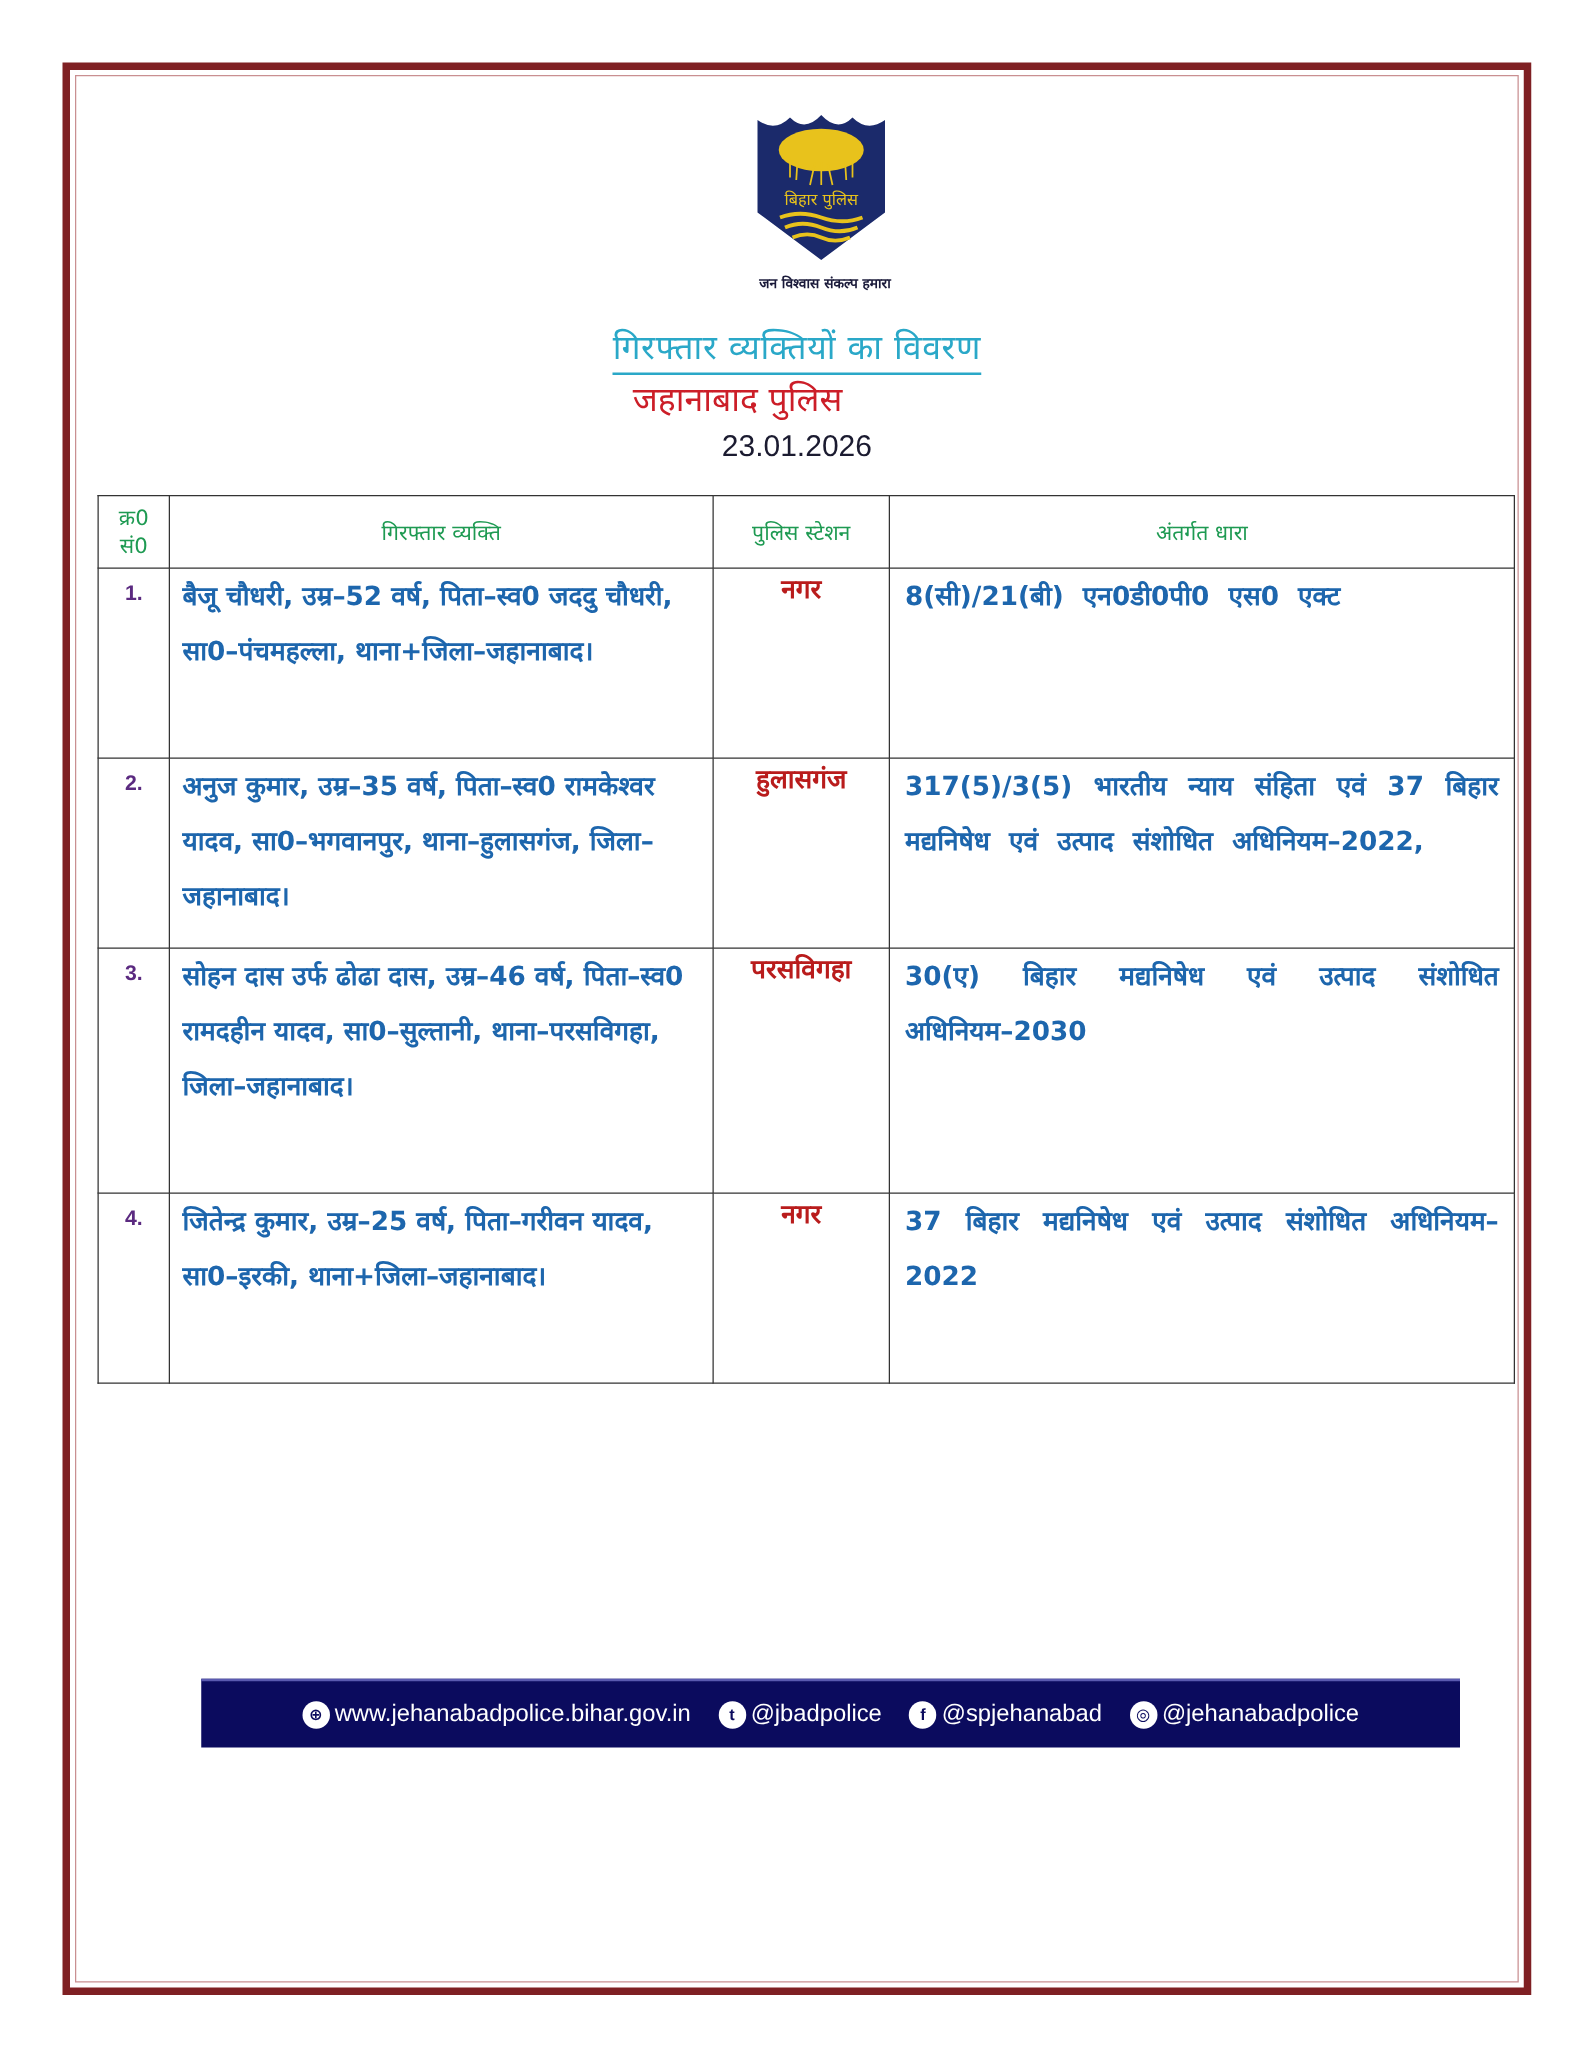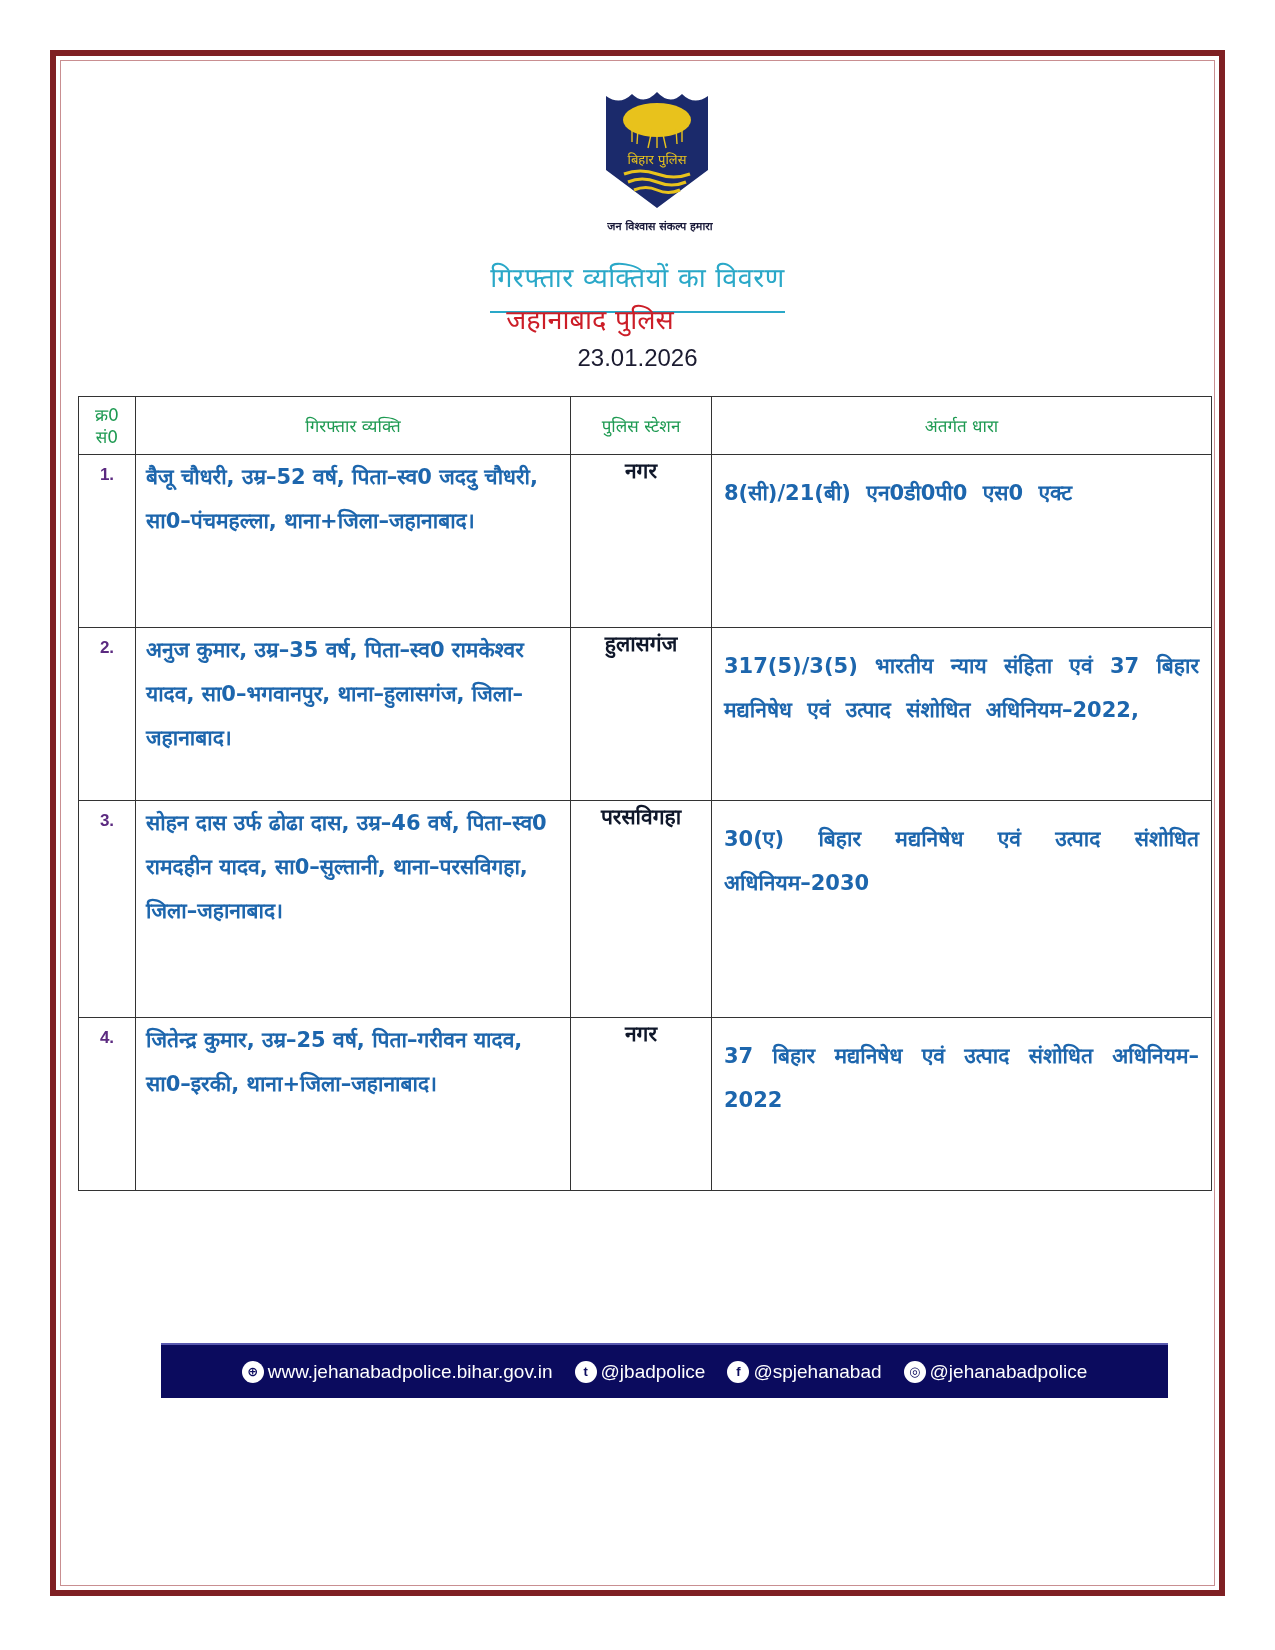--- a/index.html
+++ b/index.html
@@ -7,37 +7,37 @@
          font-family: "Liberation Sans", "DejaVu Sans", sans-serif; }
   .page-border { position:absolute; left:50px; top:50px; width:1175px; height:1546px;
          border:6px solid #7f2023; box-sizing:border-box; }
   .page-border-inner { position:absolute; left:4px; top:4px; right:4px; bottom:4px;
          border:1px solid #c98f91; }
   .logo { position:absolute; left:602px; top:90px; width:108px; width:110px; height:120px; }
   .motto { position:absolute; left:540px; top:218px; width:240px; text-align:center;
          font-size:11px; font-weight:bold; color:#1a1a3a; font-family:"DejaVu Sans", sans-serif; }
   .title { position:absolute; left:0; width:1275px; top:258px; text-align:center; }
   .title span { font-size:27px; color:#2aa8c8; font-family:"DejaVu Sans", sans-serif;
-         border-bottom:2px solid #2aa8c8; padding-bottom:18px; letter-spacing:0.5px; }
+         border-bottom:2px solid #2aa8c8; padding-bottom:4px; letter-spacing:0.5px; }
   .subtitle { position:absolute; left:0; width:1180px; top:300px; text-align:center;
          font-size:27px; color:#cc1e28; font-family:"DejaVu Sans", sans-serif; }
   .date { position:absolute; left:0; width:1275px; top:344px; text-align:center;
          font-size:24px; color:#1b1b30; }
   table.arrests { position:absolute; left:78px; top:396px; width:1133px;
          border-collapse:collapse; table-layout:fixed; }
   table.arrests th, table.arrests td { border:1.5px solid #333; vertical-align:top; }
   table.arrests th { font-weight:normal; color:#1e9a52; font-size:17px; height:55px;
          vertical-align:middle; font-family:"DejaVu Sans", sans-serif; }
   th.sn-h { font-size:15px; line-height:22px; text-align:center; }
   td.sn { color:#5b2a80; font-weight:bold; font-size:17px; text-align:center; padding-top:10px; }
   td.person { color:#1d66ad; font-size:21px; line-height:44px; padding:0 10px 0 10px;
          font-weight:bold; font-family:"DejaVu Sans", sans-serif;margin-top:12px; }
-  td.station { color:#0f172a; font-size:21px; text-align:center; vertical-align:middle;
+  td.station { color:#b91c1c; font-size:21px; text-align:center; vertical-align:middle;
          font-weight:bold; font-family:"DejaVu Sans", sans-serif;margin-left:48px; }
-  td.section { color:#1d66ad; font-size:21px; line-height:44px; padding:16px 12px;
+  td.section { color:#1d66ad; font-size:21px; line-height:44px; padding:0 12px;
          vertical-align:middle; text-align:justify; text-align-last:left; font-weight:bold;
          font-family:"DejaVu Sans", sans-serif; word-spacing:8px; }
   tr.r1 td { height:140px; } tr.r2 td { height:140px; } tr.r3 td { height:184px; } tr.r4 td { height:140px; }
   .footer { position:absolute; left:161px; top:1343px; width:1007px; height:53px;
          background:#0b0b5e; display:flex; align-items:center; justify-content:center; gap:22px;
          color:#ffffff; font-size:19px; border-top:2px solid #5a5ab0; }
   .footer .item { display:flex; align-items:center; gap:4px; }
   .footer .ic { width:22px; height:22px; border-radius:50%; background:#ffffff; color:#0b0b5e;
          display:inline-flex; align-items:center; justify-content:center; font-size:13px; font-weight:bold; }
 </style>

